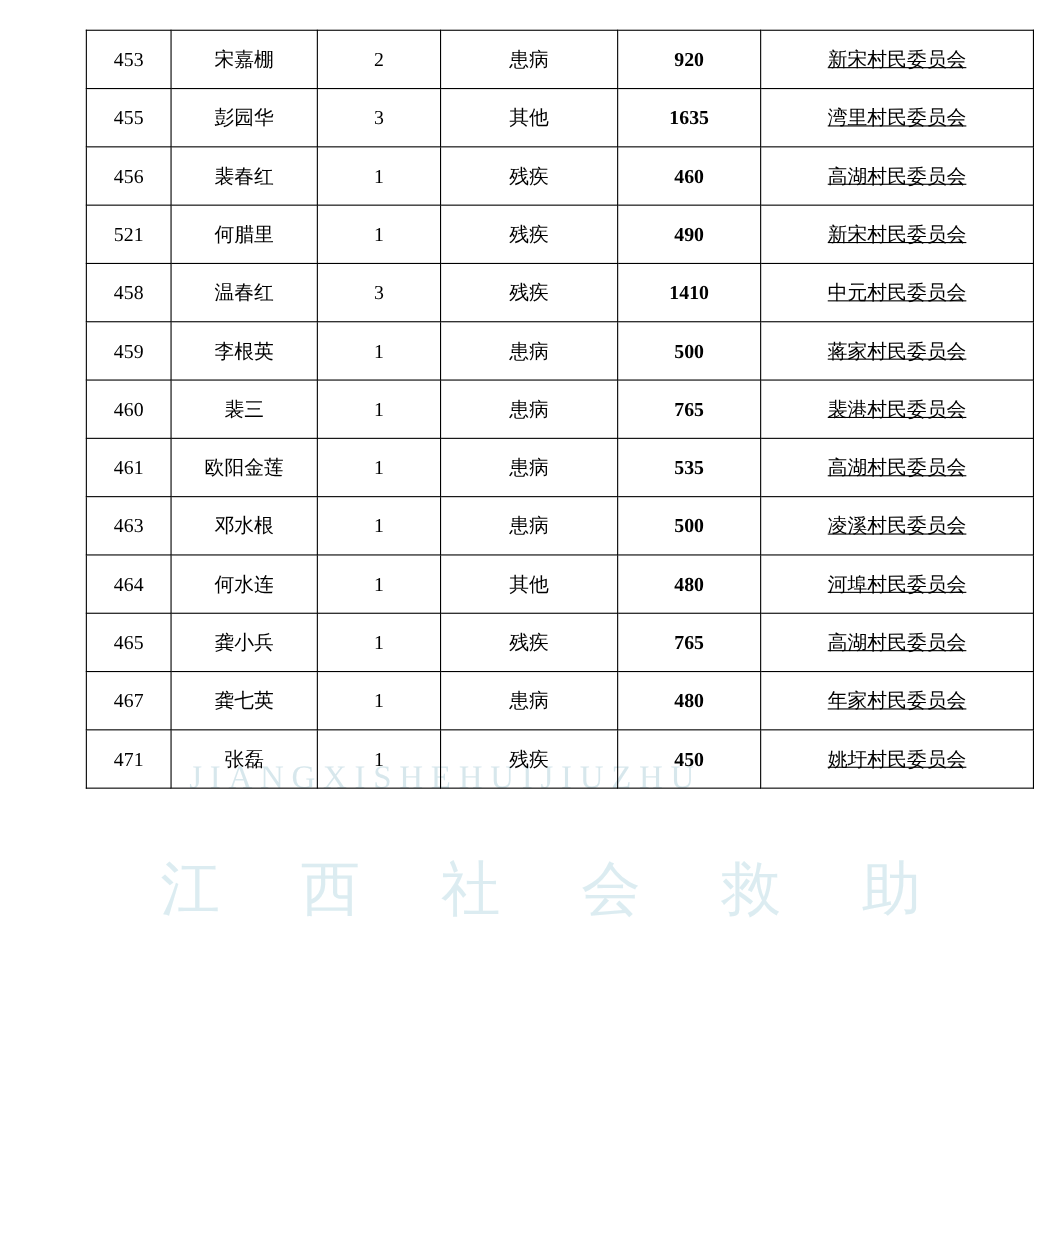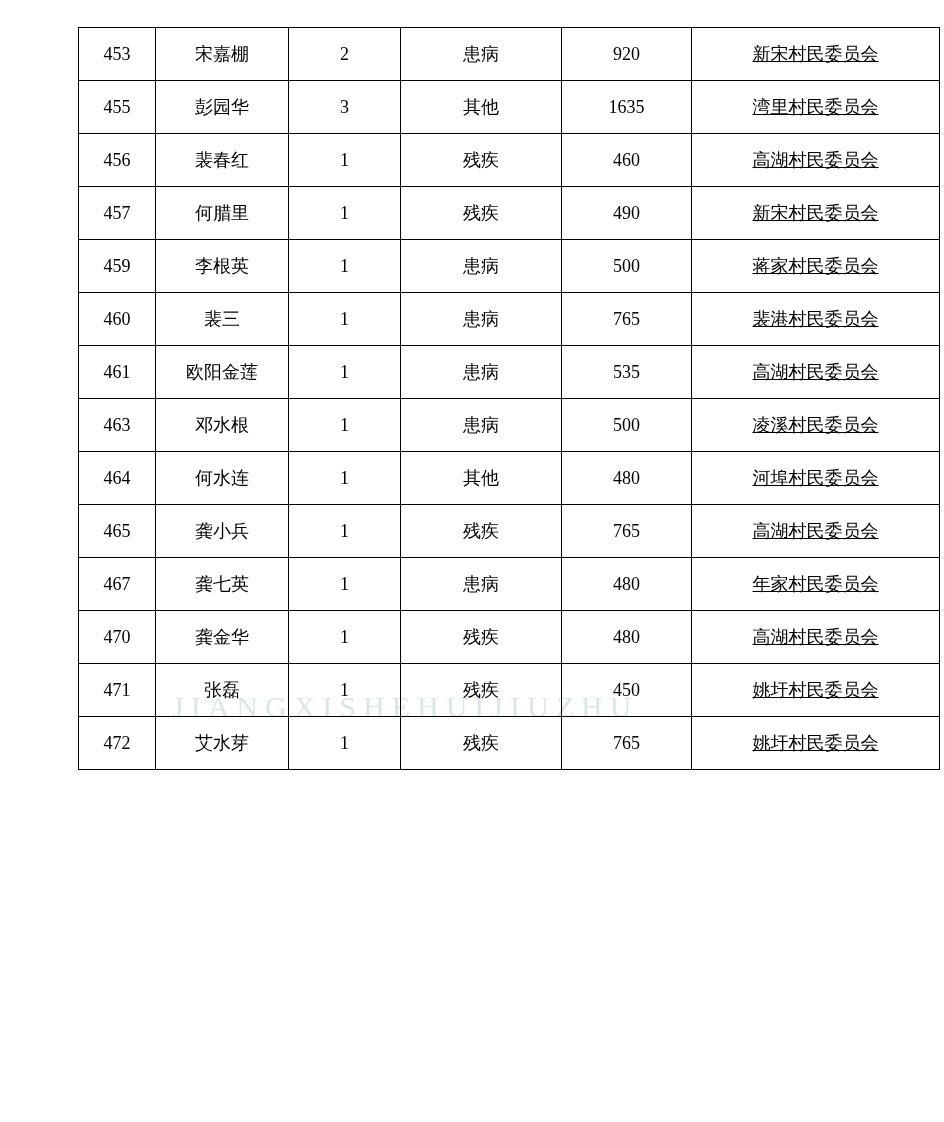--- a/index.html
+++ b/index.html
@@ -68,30 +68,31 @@
     color: #000000;
     padding: 0 2px;
     overflow: hidden;
     white-space: nowrap;
     background: transparent;
   }
   td.c-idx { width: 72px; margin-left: 32px; }
   td.c-name { width: 128px; }
   td.c-num { width: 107px; }
   td.c-reason { width: 156px; font-size: 17px; font-family: Liberation Serif, serif; }
-  td.c-amount { width: 125px; }
+  td.c-amount { width: 125px; font-weight: bold; }
   td.c-org { width: 243px; text-decoration: underline; }
 </style>
 </head>
 <body>
 
 <div class="page">
 
   <div class="watermark">
     <div class="wm-text wm-latin">JIANGXISHEHUIJIUZHU</div>
+    <div class="wm-text wm-cjk">江 西 社 会 救 助</div>
   </div>
 
   <table class="data">
     <tbody>
         <tr>
           <td class="c-idx">453</td>
           <td class="c-name">宋嘉棚</td>
           <td class="c-num">2</td>
           <td class="c-reason">患病</td>
           <td class="c-amount">920</td>
@@ -107,26 +108,34 @@
         </tr>
         <tr>
           <td class="c-idx">456</td>
           <td class="c-name">裴春红</td>
           <td class="c-num">1</td>
           <td class="c-reason">残疾</td>
           <td class="c-amount">460</td>
           <td class="c-org">高湖村民委员会</td>
         </tr>
         <tr>
-          <td class="c-idx">457</td>
+          <td class="c-idx">521</td>
           <td class="c-name">何腊里</td>
           <td class="c-num">1</td>
           <td class="c-reason">残疾</td>
           <td class="c-amount">490</td>
           <td class="c-org">新宋村民委员会</td>
+        </tr>
+        <tr>
+          <td class="c-idx">458</td>
+          <td class="c-name">温春红</td>
+          <td class="c-num">3</td>
+          <td class="c-reason">残疾</td>
+          <td class="c-amount">1410</td>
+          <td class="c-org">中元村民委员会</td>
         </tr>
         <tr>
           <td class="c-idx">459</td>
           <td class="c-name">李根英</td>
           <td class="c-num">1</td>
           <td class="c-reason">患病</td>
           <td class="c-amount">500</td>
           <td class="c-org">蒋家村民委员会</td>
         </tr>
         <tr>
@@ -171,39 +180,23 @@
         </tr>
         <tr>
           <td class="c-idx">467</td>
           <td class="c-name">龚七英</td>
           <td class="c-num">1</td>
           <td class="c-reason">患病</td>
           <td class="c-amount">480</td>
           <td class="c-org">年家村民委员会</td>
         </tr>
         <tr>
-          <td class="c-idx">470</td>
-          <td class="c-name">龚金华</td>
-          <td class="c-num">1</td>
-          <td class="c-reason">残疾</td>
-          <td class="c-amount">480</td>
-          <td class="c-org">高湖村民委员会</td>
-        </tr>
-        <tr>
           <td class="c-idx">471</td>
           <td class="c-name">张磊</td>
           <td class="c-num">1</td>
           <td class="c-reason">残疾</td>
           <td class="c-amount">450</td>
           <td class="c-org">姚圩村民委员会</td>
         </tr>
-        <tr>
-          <td class="c-idx">472</td>
-          <td class="c-name">艾水芽</td>
-          <td class="c-num">1</td>
-          <td class="c-reason">残疾</td>
-          <td class="c-amount">765</td>
-          <td class="c-org">姚圩村民委员会</td>
-        </tr>
       </tbody>
   </table>
 
 </div>
 
 </body></html>

